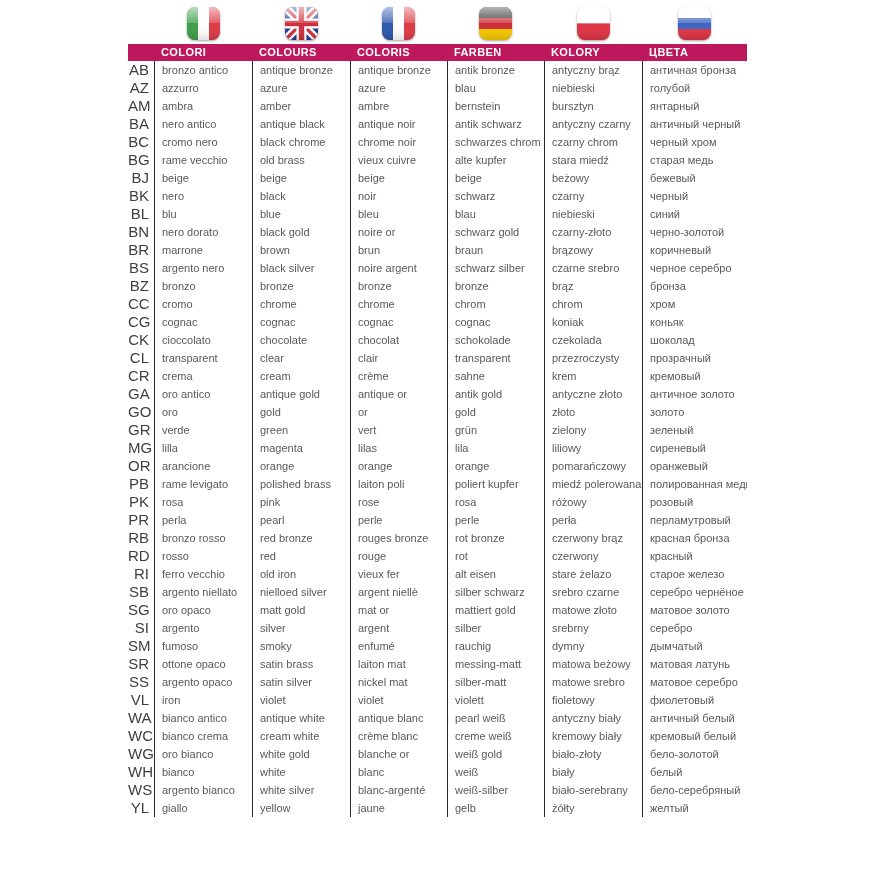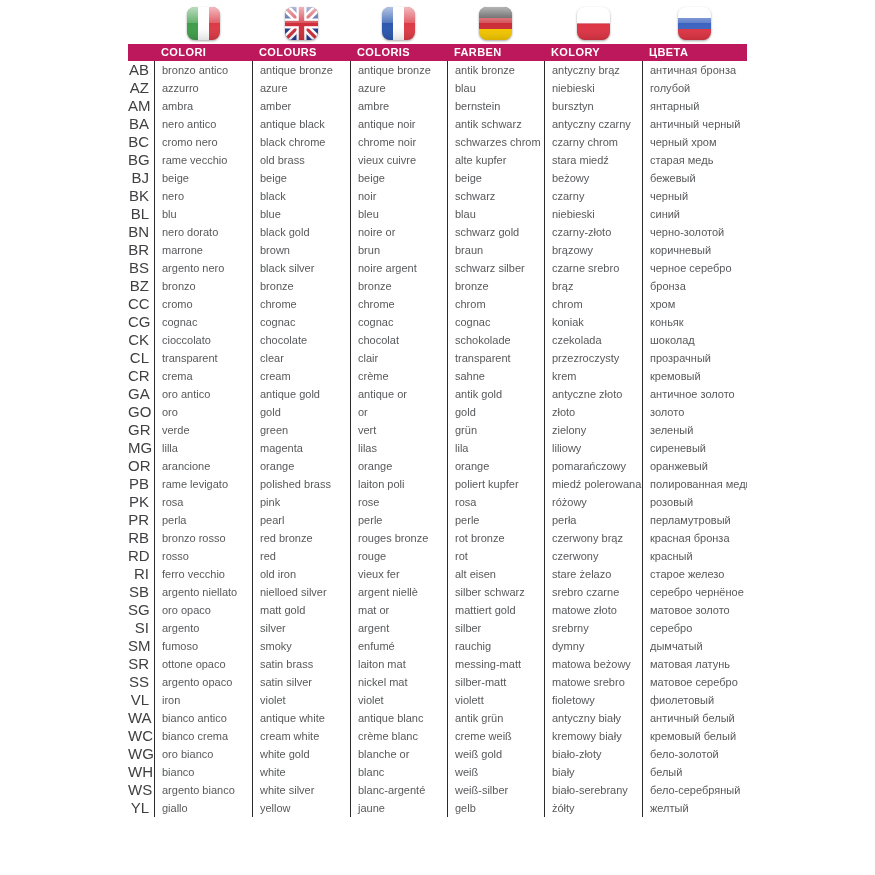--- a/index.html
+++ b/index.html
@@ -431,21 +431,21 @@
       <div class="cell">violet</div>
       <div class="cell">violett</div>
       <div class="cell">fioletowy</div>
       <div class="cell ru-cell">фиолетовый</div>
     </div>
     <div class="trow">
       <div class="cell code">WA</div>
       <div class="cell">bianco antico</div>
       <div class="cell">antique white</div>
       <div class="cell">antique blanc</div>
-      <div class="cell">antik grün</div>
+      <div class="cell">pearl weiß</div>
       <div class="cell">antyczny biały</div>
       <div class="cell ru-cell">античный белый</div>
     </div>
     <div class="trow">
       <div class="cell code">WC</div>
       <div class="cell">bianco crema</div>
       <div class="cell">cream white</div>
       <div class="cell">crème blanc</div>
       <div class="cell">creme weiß</div>
       <div class="cell">kremowy biały</div>

